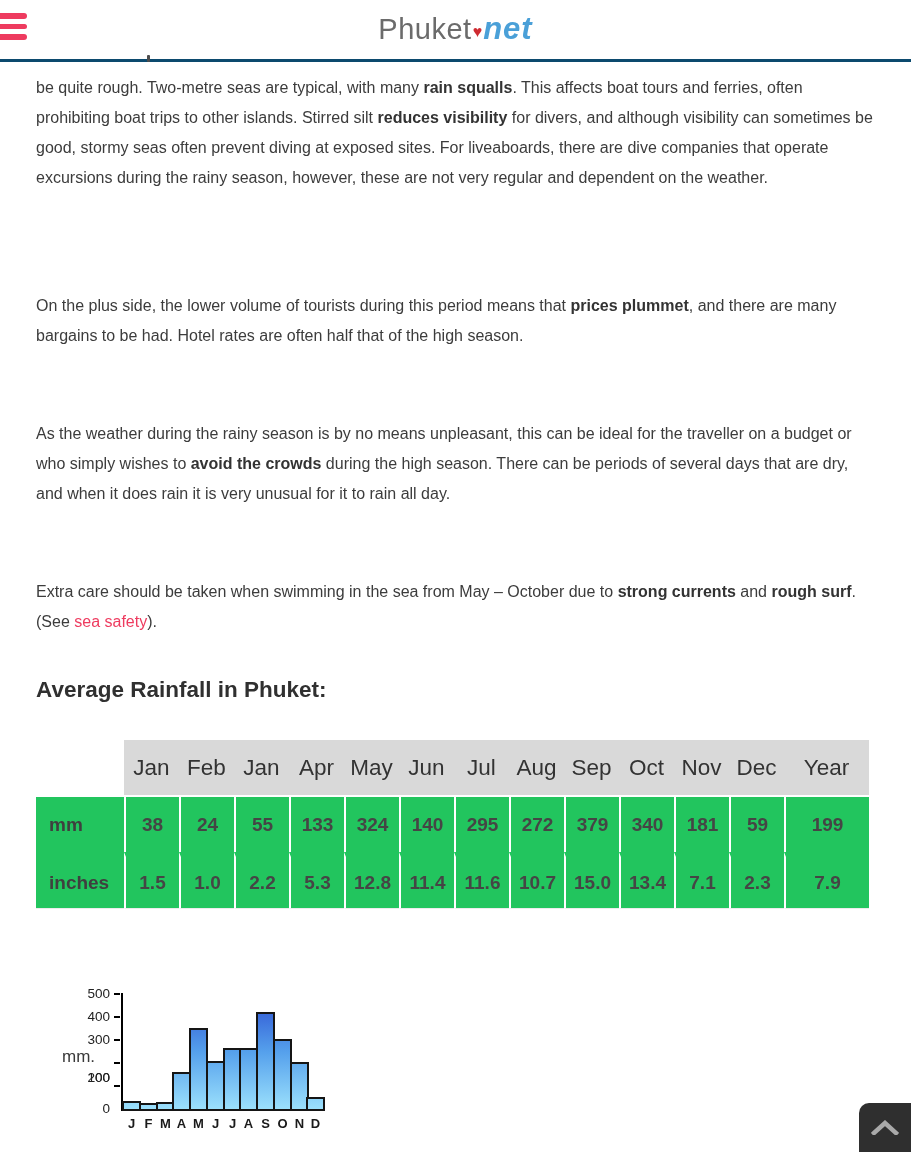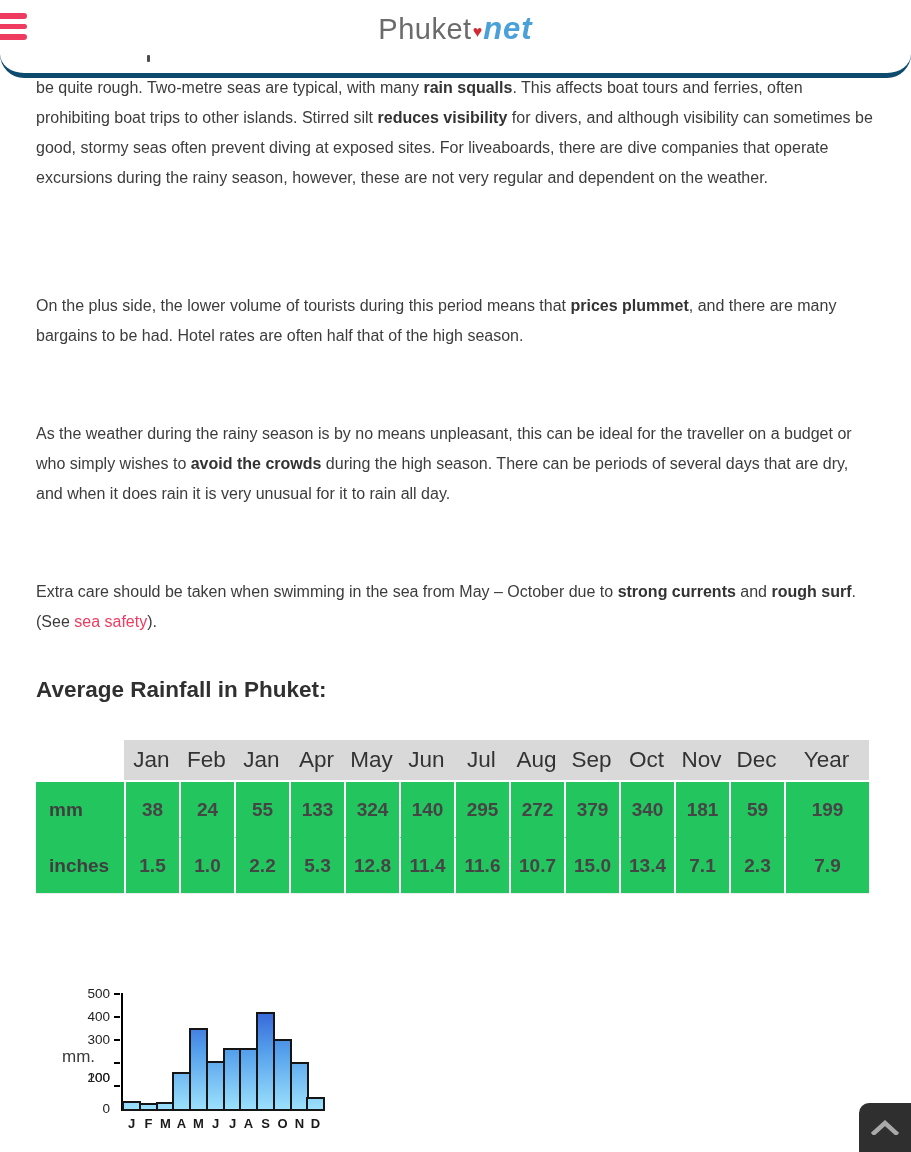--- a/index.html
+++ b/index.html
@@ -7,22 +7,22 @@
   body {
     position:relative;
     background:#ffffff;
     overflow:hidden;
     font-family:"Liberation Sans", sans-serif;
     color:#3c3c3c;
   }
 
   
   .header {
-    position:absolute; top:0; left:0; width:911px; height:78px;
-    background:#ffffff; border-bottom:5px solid #0c4a6e; z-index:5;border-radius:24px;
+    position:absolute; top:0; left:0; width:911px; height:62px;
+    background:#ffffff; border-bottom:3px solid #0c4a6e; z-index:5;
   }
   .hamburger { position:absolute; left:0; top:13px; width:27px; height:28px; cursor:pointer; }
   .hamburger i {
     display:block; width:27px; height:5.5px; background:#ee3b5f;
     border-radius:0 3px 3px 0; margin-bottom:5px;
   }
   .logo {
     position:absolute; left:50%; transform:translateX(-50%); top:9px;
     white-space:nowrap; cursor:pointer; line-height:40px;
   }
@@ -49,32 +49,32 @@
   .section-heading {
     position:absolute; top:675px; left:36px;
     font-size:22.5px; font-weight:700; color:#303030; line-height:30px;
   }
 
   
   .table-wrap { position:absolute; top:740px; left:36px; width:833px; }
   table { border-collapse:separate; border-spacing:0; table-layout:fixed; width:833px; }
   th, td { overflow:hidden; }
   th {
-    height:40px; background:#d9d9d9; font-weight:400; font-size:22.5px;
+    height:55px; background:#d9d9d9; font-weight:400; font-size:22.5px;
     color:#333333; text-align:center; vertical-align:middle;
   }
   th:first-child { background:#ffffff; width:88px; }
   th:last-child  { width:85px; }
   td {
     height:57px; background:#22c55e; font-size:19px; color:#454545;
     text-align:center; vertical-align:middle; border-left:2px solid #ffffff;font-weight:bold;
   }
   td:first-child { border-left:none; text-align:left; padding-left:13px; color:#3f3f3f; }
   tbody tr:first-child td { border-top:2px solid #ffffff; }
-  tbody tr:nth-child(2) td { border-top:1px solid #22c55e; }
+  tbody tr:nth-child(2) td { border-top:5px solid #22c55e; }
   tbody tr:last-child td { border-bottom:1px solid #ececec; }
 
   
   .chart { position:absolute; top:985px; left:0; width:360px; height:162px; }
   .y-axis-title { position:absolute; left:62px; top:62px; font-size:17px; color:#3a3a3a; }
   .axis-v { position:absolute; left:121px; top:8px; width:2px; height:118px; background:#000; }
   .axis-h { position:absolute; left:121px; top:124px; width:203px; height:2px; background:#000; }
   .ytick-label {
     position:absolute; left:60px; width:50px; text-align:right;
     font-size:13.5px; color:#222; line-height:18px;

